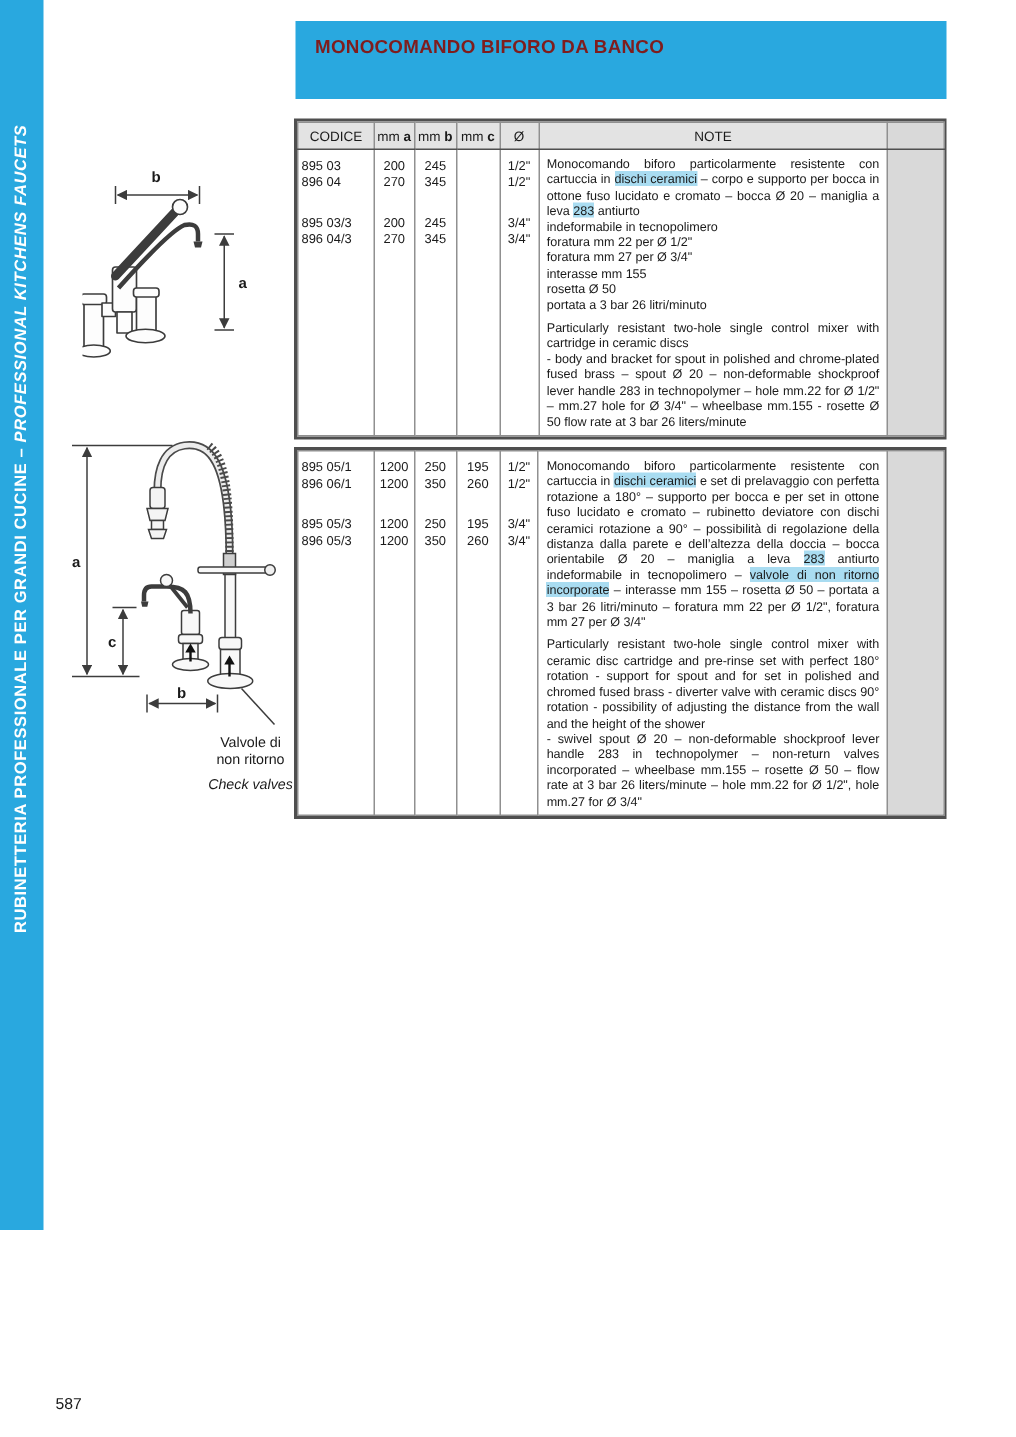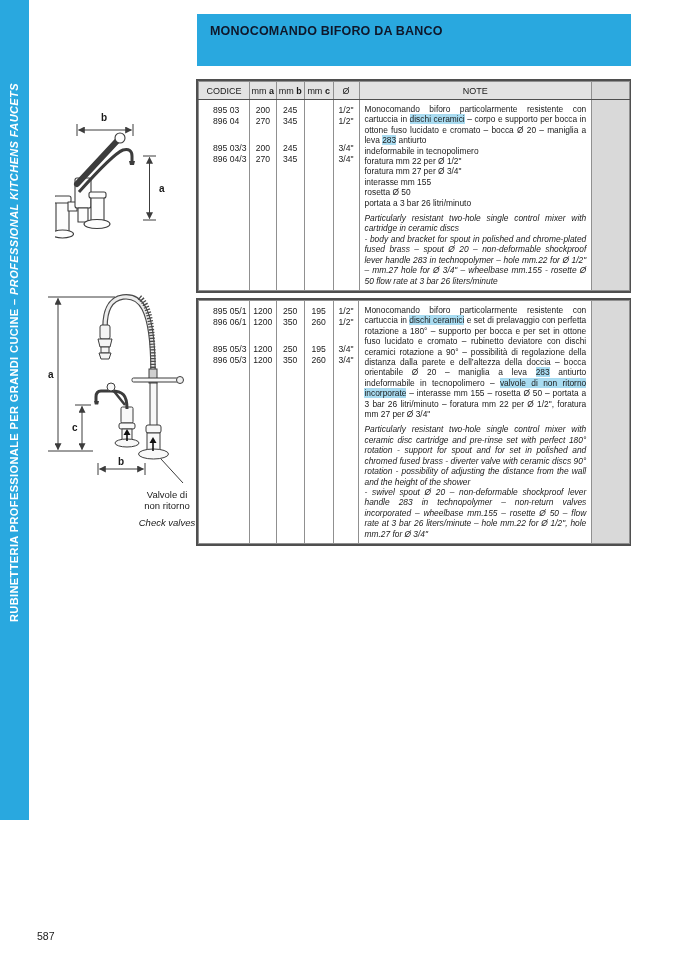--- a/index.html
+++ b/index.html
@@ -9,44 +9,44 @@
   
   .sidebar{position:absolute;left:0;top:0;width:29px;height:820px;background:#29a8df;}
   .sidebar-text{position:absolute;left:8px;top:622px;transform-origin:0 0;transform:rotate(-90deg);
         white-space:nowrap;color:#fff;font-size:11px;font-weight:bold;letter-spacing:.4px;}
   .sidebar-text .en{font-style:italic;}
 
   
   .brand-box{position:absolute;left:50px;top:17px;width:135px;height:47px;background:#29a8df;
         color:#fff;font-size:21px;letter-spacing:.5px;display:flex;align-items:center;padding-left:12px;box-sizing:border-box;}
   .header-box{position:absolute;left:197px;top:14px;width:434px;height:52px;background:#29a8df;
-        color:#0f172a;box-sizing:border-box;padding:10px 0 0 13px;}
+        color:#7f1d1d;box-sizing:border-box;padding:10px 0 0 13px;}
   .header-box .title{font-size:12.5px;font-weight:bold;letter-spacing:.2px;}
   .header-box .subtitle{font-size:10px;font-weight:bold;font-style:italic;margin-top:4px;letter-spacing:.2px;}
 
   
   .ctable-wrap{position:absolute;left:196px;width:435px;border:2px solid #4f4f4f;background:#fff;box-sizing:border-box;}
   .t1{top:79px;}
   .t2{top:298px;}
   .ctable{display:table;border-collapse:collapse;width:100%;}
   .trow{display:table-row;}
   .tcell{display:table-cell;border:1px solid #909090;vertical-align:top;font-size:8.6px;box-sizing:border-box;}
   .th{background:#e3e3e3;text-align:center;font-size:9px;height:18px;vertical-align:middle;border-bottom:1.5px solid #4f4f4f;}
   .th .bold{font-weight:bold;}
   .w-cod{width:51px;text-align:center;} .w-a{width:27px;} .w-b{width:28px;} .w-c{width:29px;}
   .w-d{width:26px;} .w-note{width:234px;margin-top:48px;} .w-x{width:38px;}
   .xcol{background:#d9d9d9;}
   .cell-lines{padding-top:5px;line-height:11px;}
-  .cell-lines.codes{padding-left:14px;text-align:left;}
+  .cell-lines.codes{padding-left:2px;text-align:left;}
   .cell-lines.num{text-align:center;}
   .cell-lines .gap{height:16px;}
   .cell-lines div{min-height:11px;}
   .note-cell{padding:4px 5px 4px 5px;}
   .note-it{margin:0;text-align:justify;white-space:pre-line;line-height:10.4px;font-size:8.4px;}
-  .note-en{margin:5px 0 0 0;text-align:justify;white-space:pre-line;line-height:10.4px;font-size:8.4px;font-style:italic;}
+  .note-en{margin:5px 0 0 0;text-align:justify;white-space:pre-line;line-height:10.4px;font-size:8.4px;}
   .hl{background:#a9dcf1;}
 
   
   .diag1{position:absolute;left:55px;top:108px;width:140px;height:155px;}
   .diag2{position:absolute;left:35px;top:287px;width:160px;height:250px;}
   .dimlbl{font-family:"Liberation Sans",sans-serif;font-size:10px;font-weight:bold;fill:#1a1a1a;}
   .caplbl{font-family:"Liberation Sans",sans-serif;font-size:9.5px;fill:#1a1a1a;}
   .caplbl.it{font-style:italic;}
 
   .page-number{position:absolute;left:37px;top:930px;font-size:10.5px;}

